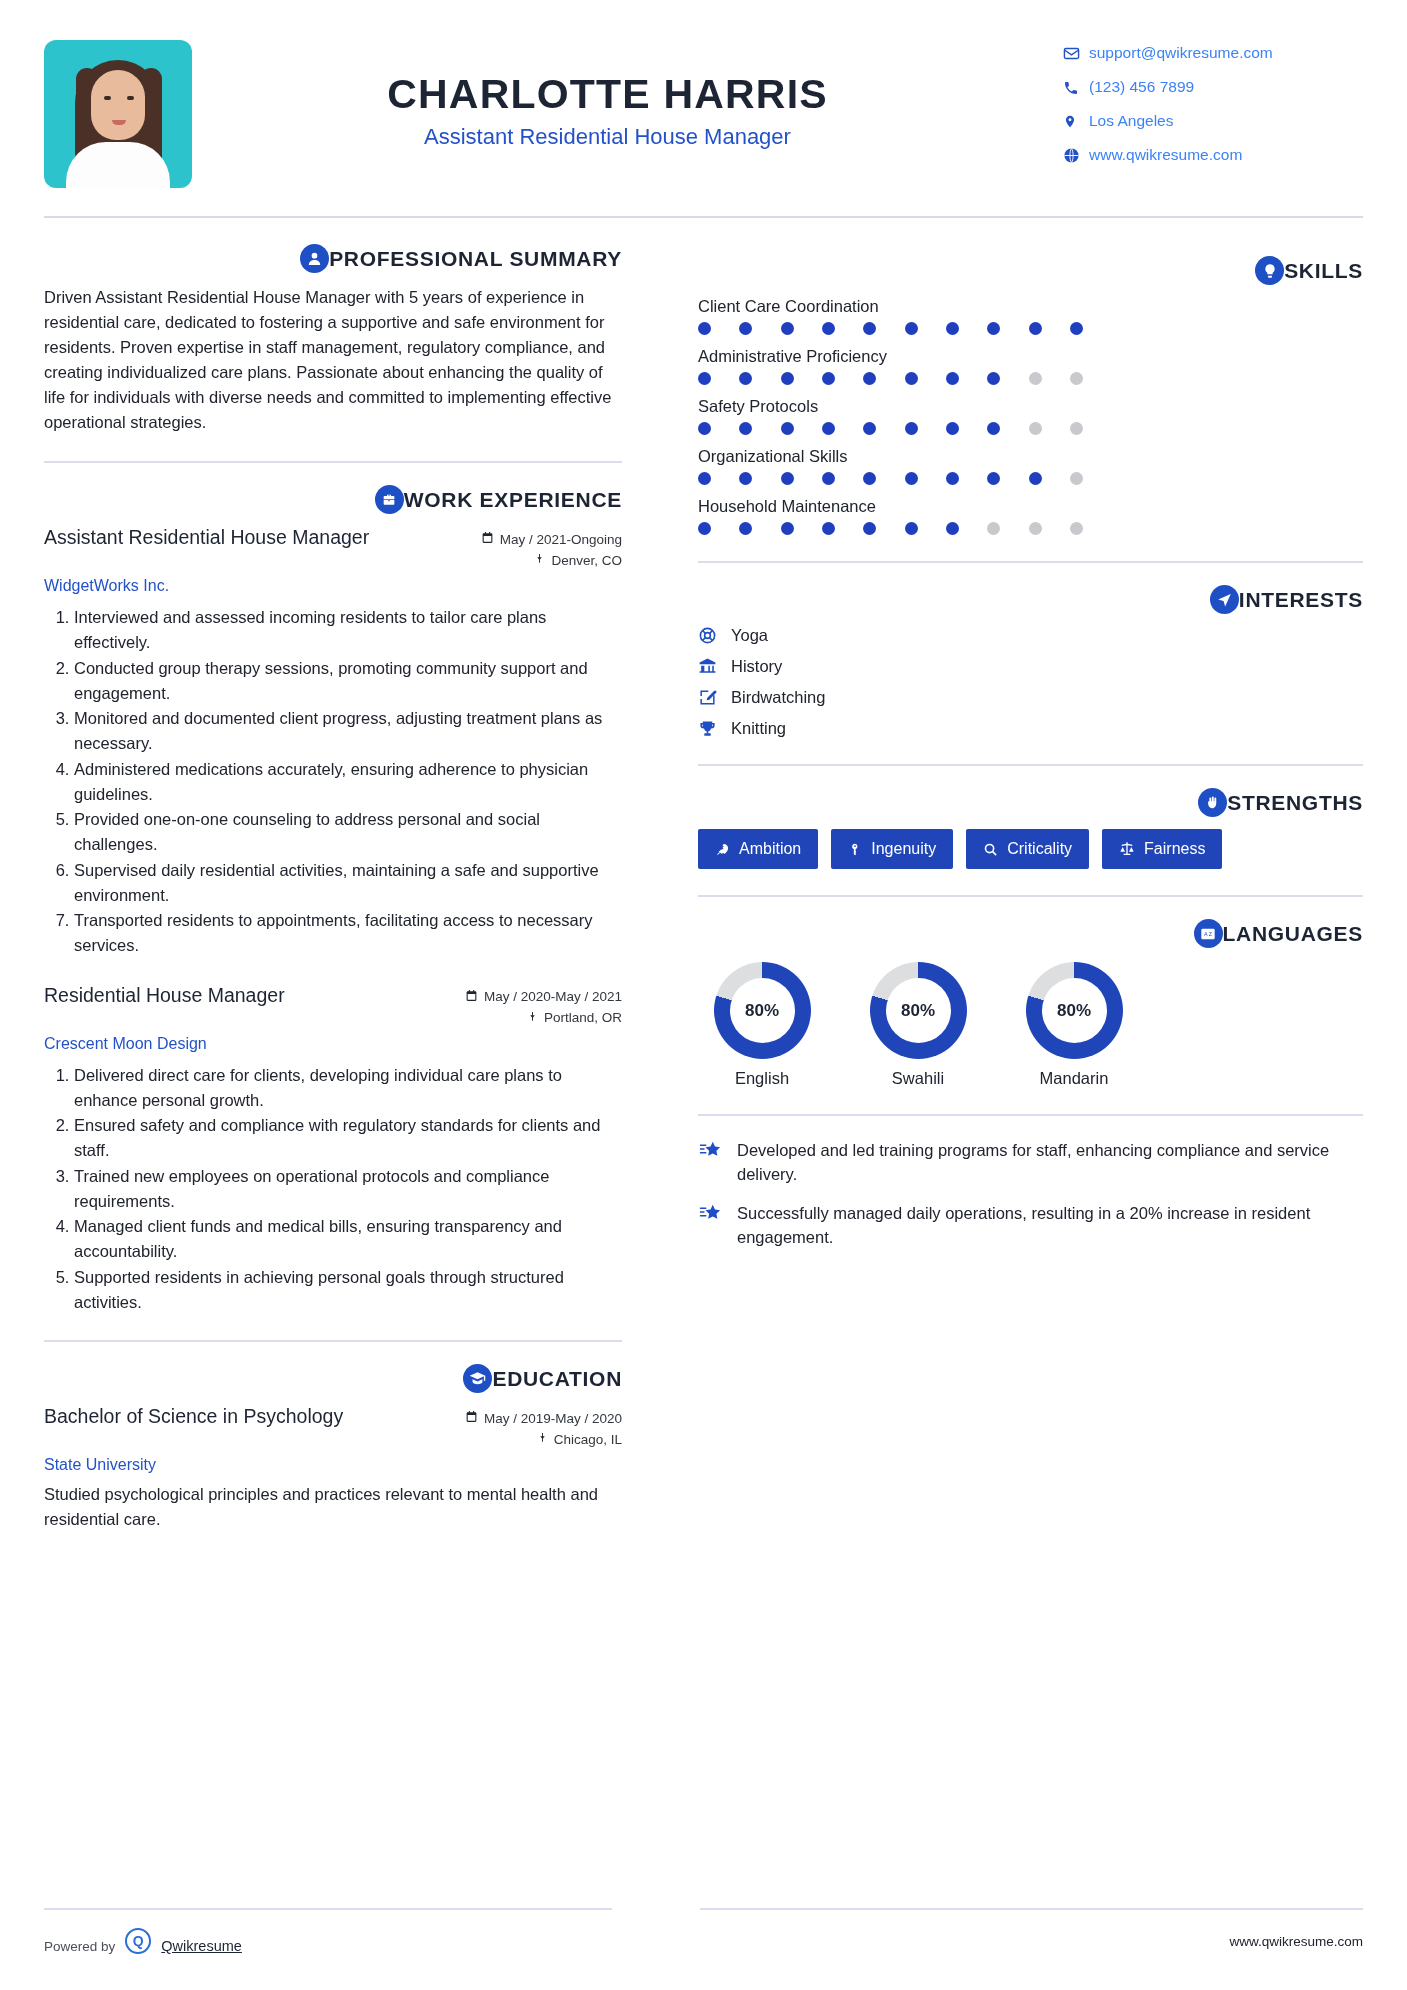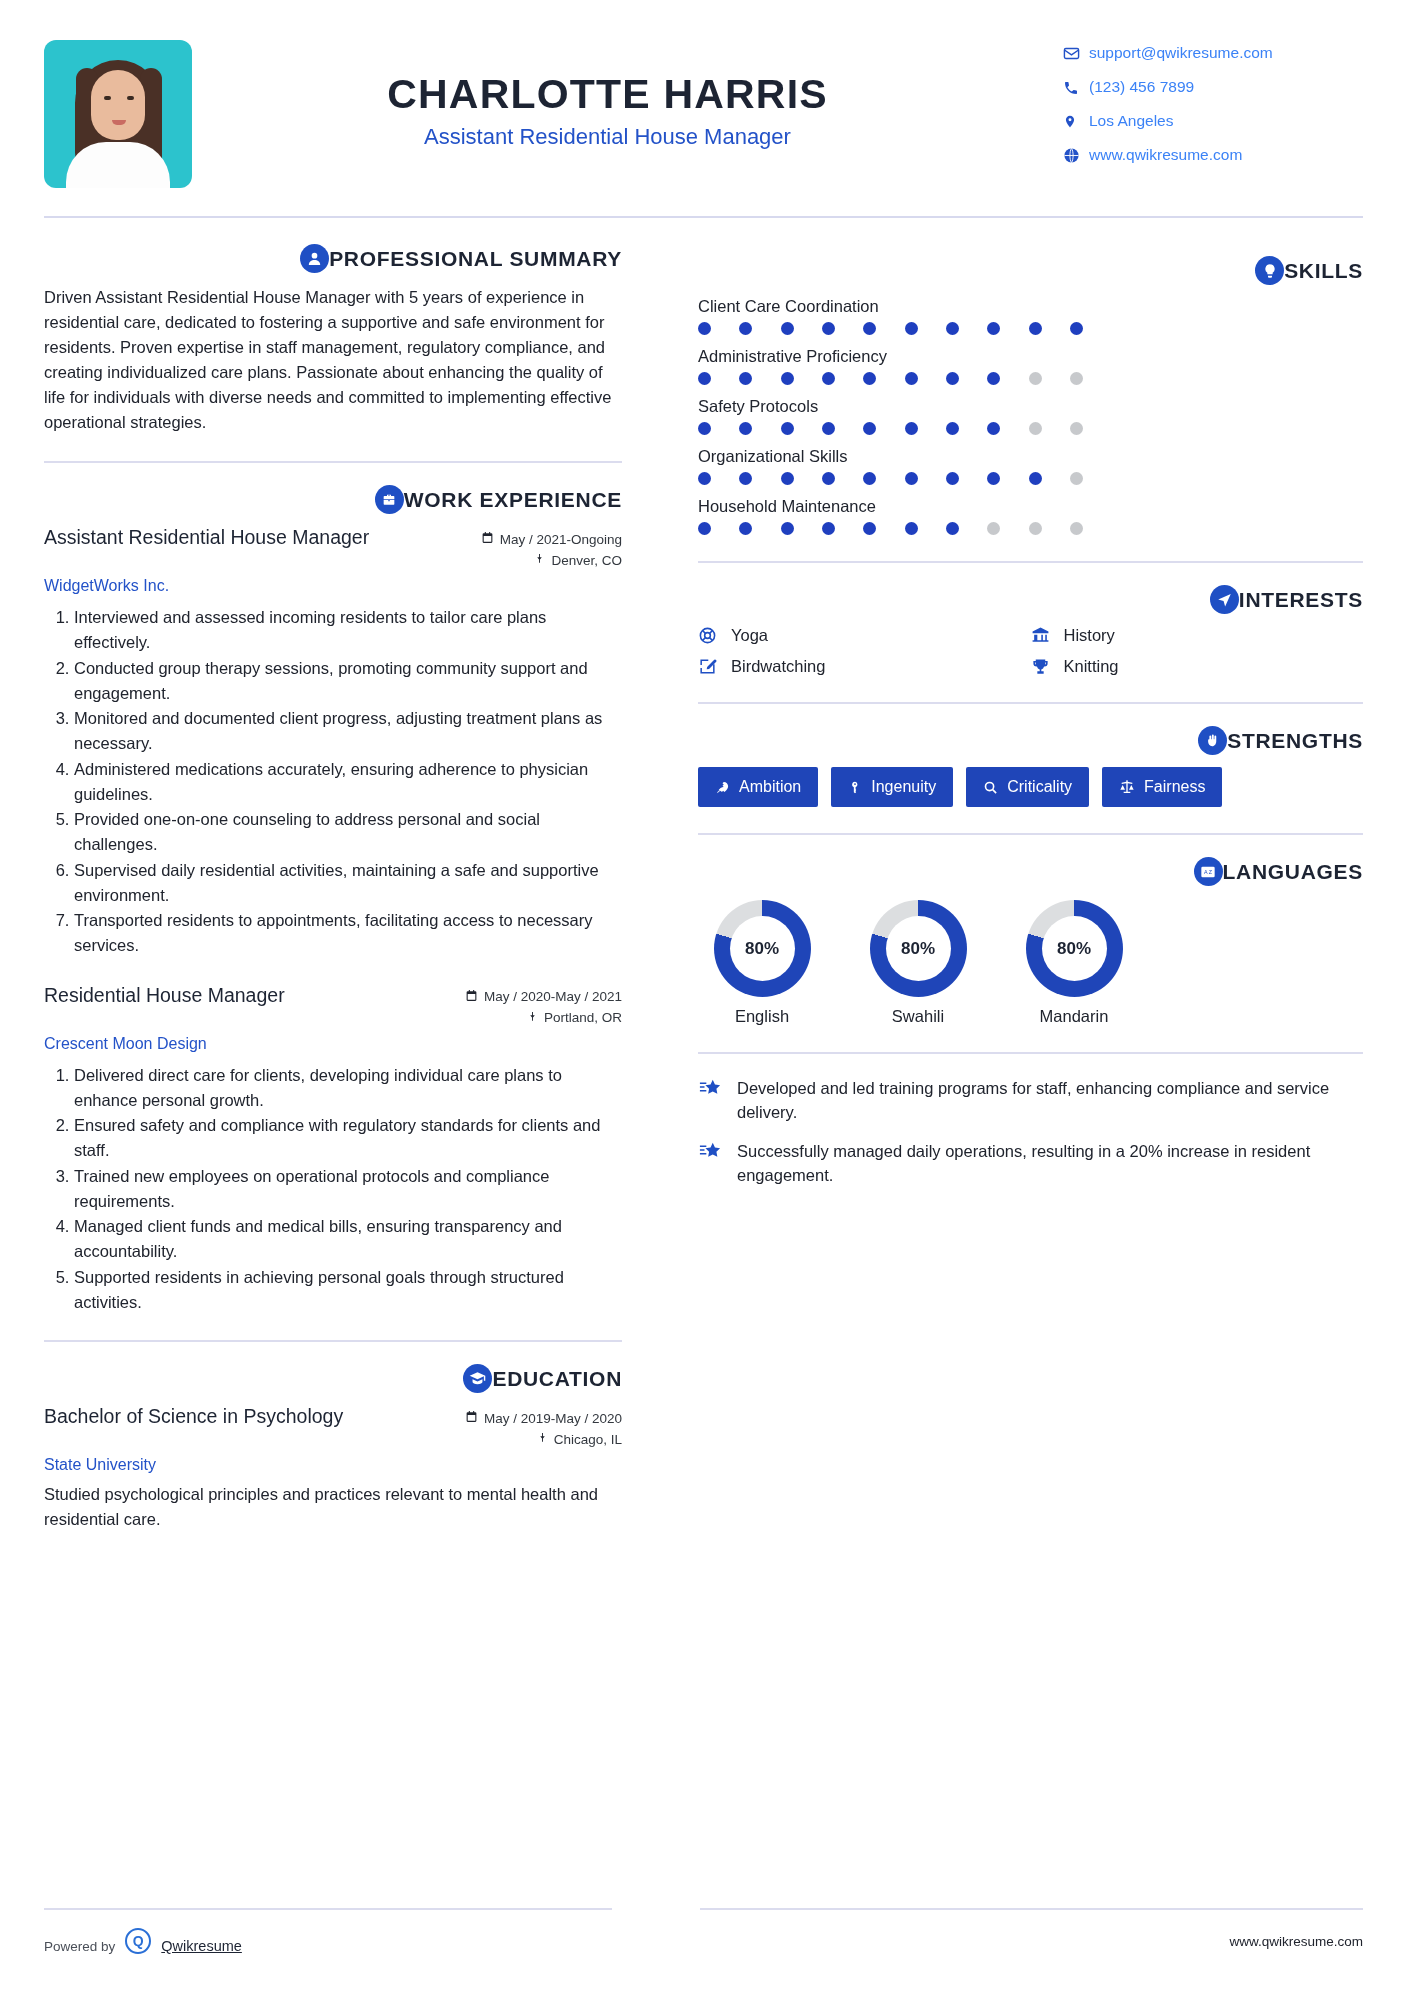--- a/index.html
+++ b/index.html
@@ -94,21 +94,21 @@
   .edu-desc { font-size: 16.5px; line-height: 1.5; margin-top: 8px; }
 
   
   .skill { margin-bottom: 9px; }
   .skill-name { font-size: 16.5px; color: #20242e; margin-bottom: 6px; }
   .dots { display: flex; gap: 0; justify-content: space-between; width: 385px; margin-bottom: 12px;}
   .dot { width: 13px; height: 13px; border-radius: 50%; background: #1f3fbf; }
   .dot.off { background: #c7c9cc; }
 
   
-  .interests { display: grid; grid-template-columns: 1fr 1fr; row-gap: 12px; margin-top: 4px; }
+  .interests { display: grid; grid-template-columns: 1fr; row-gap: 12px; margin-top: 4px; }
   .interest { display: flex; align-items: center; gap: 11px; font-size: 16.5px; }
   .iico { width: 22px; flex: 0 0 22px; color: #1f4fc4; display:flex;align-items:center; }
 
   
   .strengths { display: flex; flex-wrap: wrap; gap: 13px; margin-top: 6px; }
   .chip {
     background: #1f45b8; color: #fff; font-size: 16px; padding: 11px 17px;
     display: flex; align-items: center; gap: 9px; border-radius: 2px;
   }
   .chip svg { display:block; }

